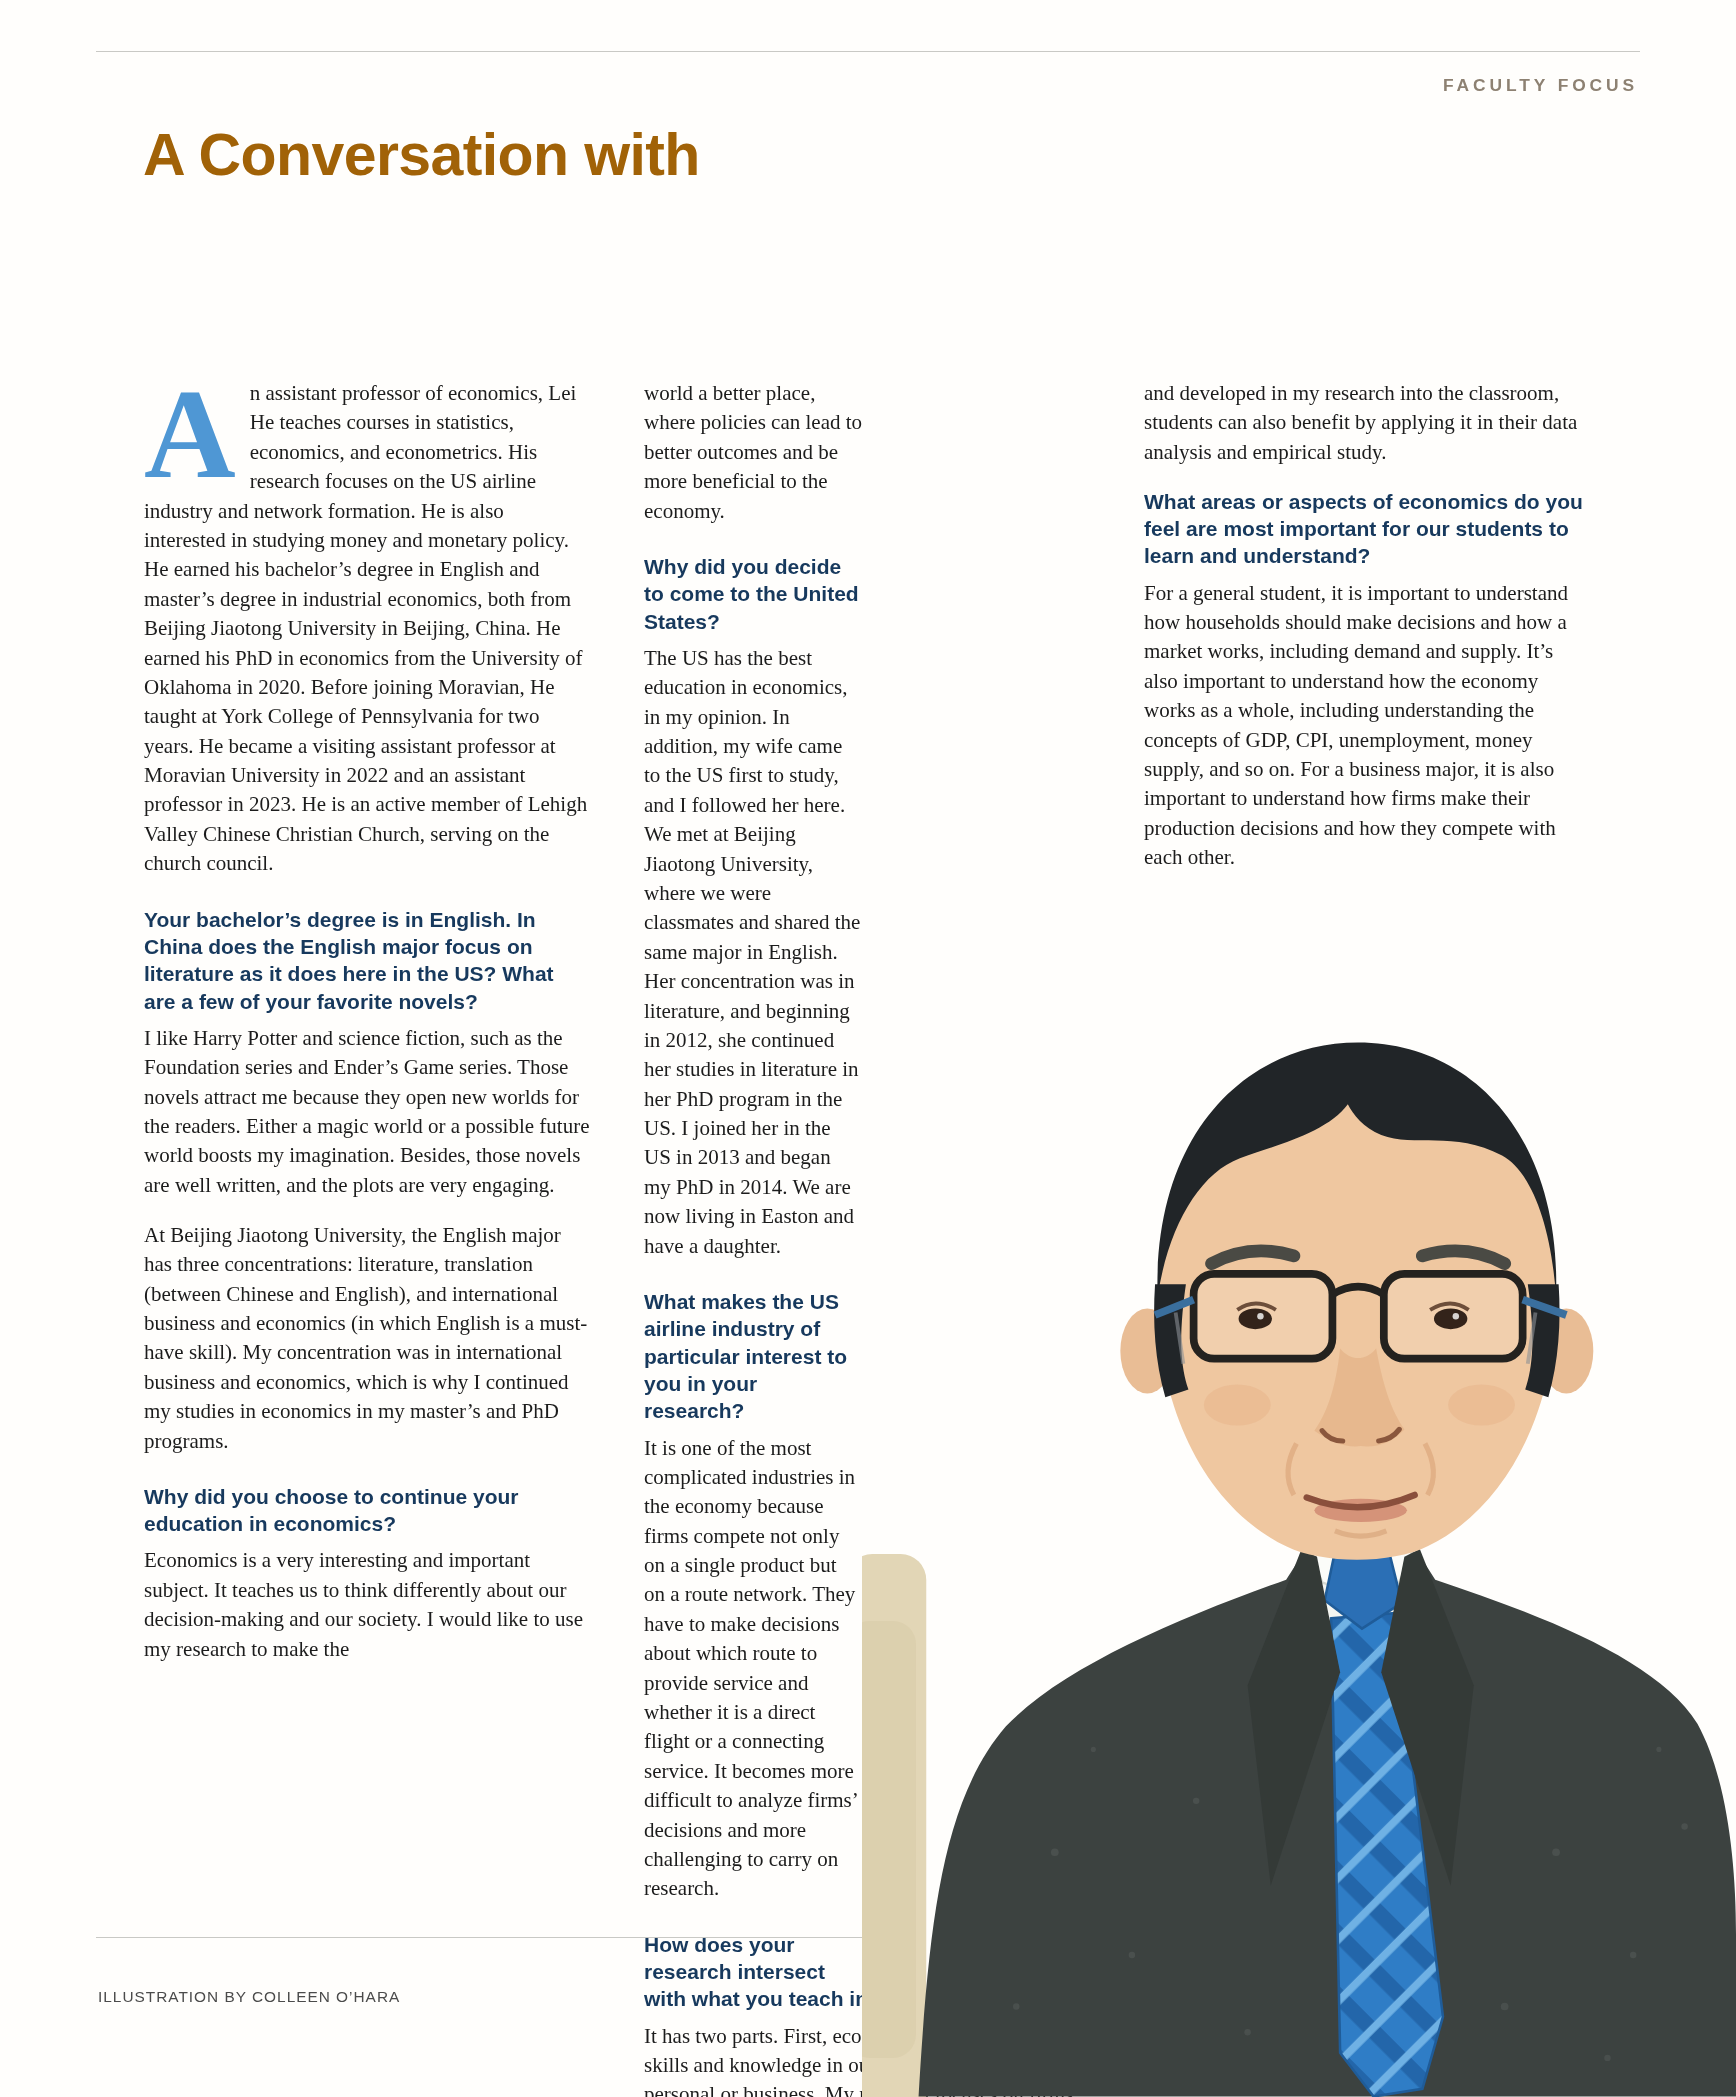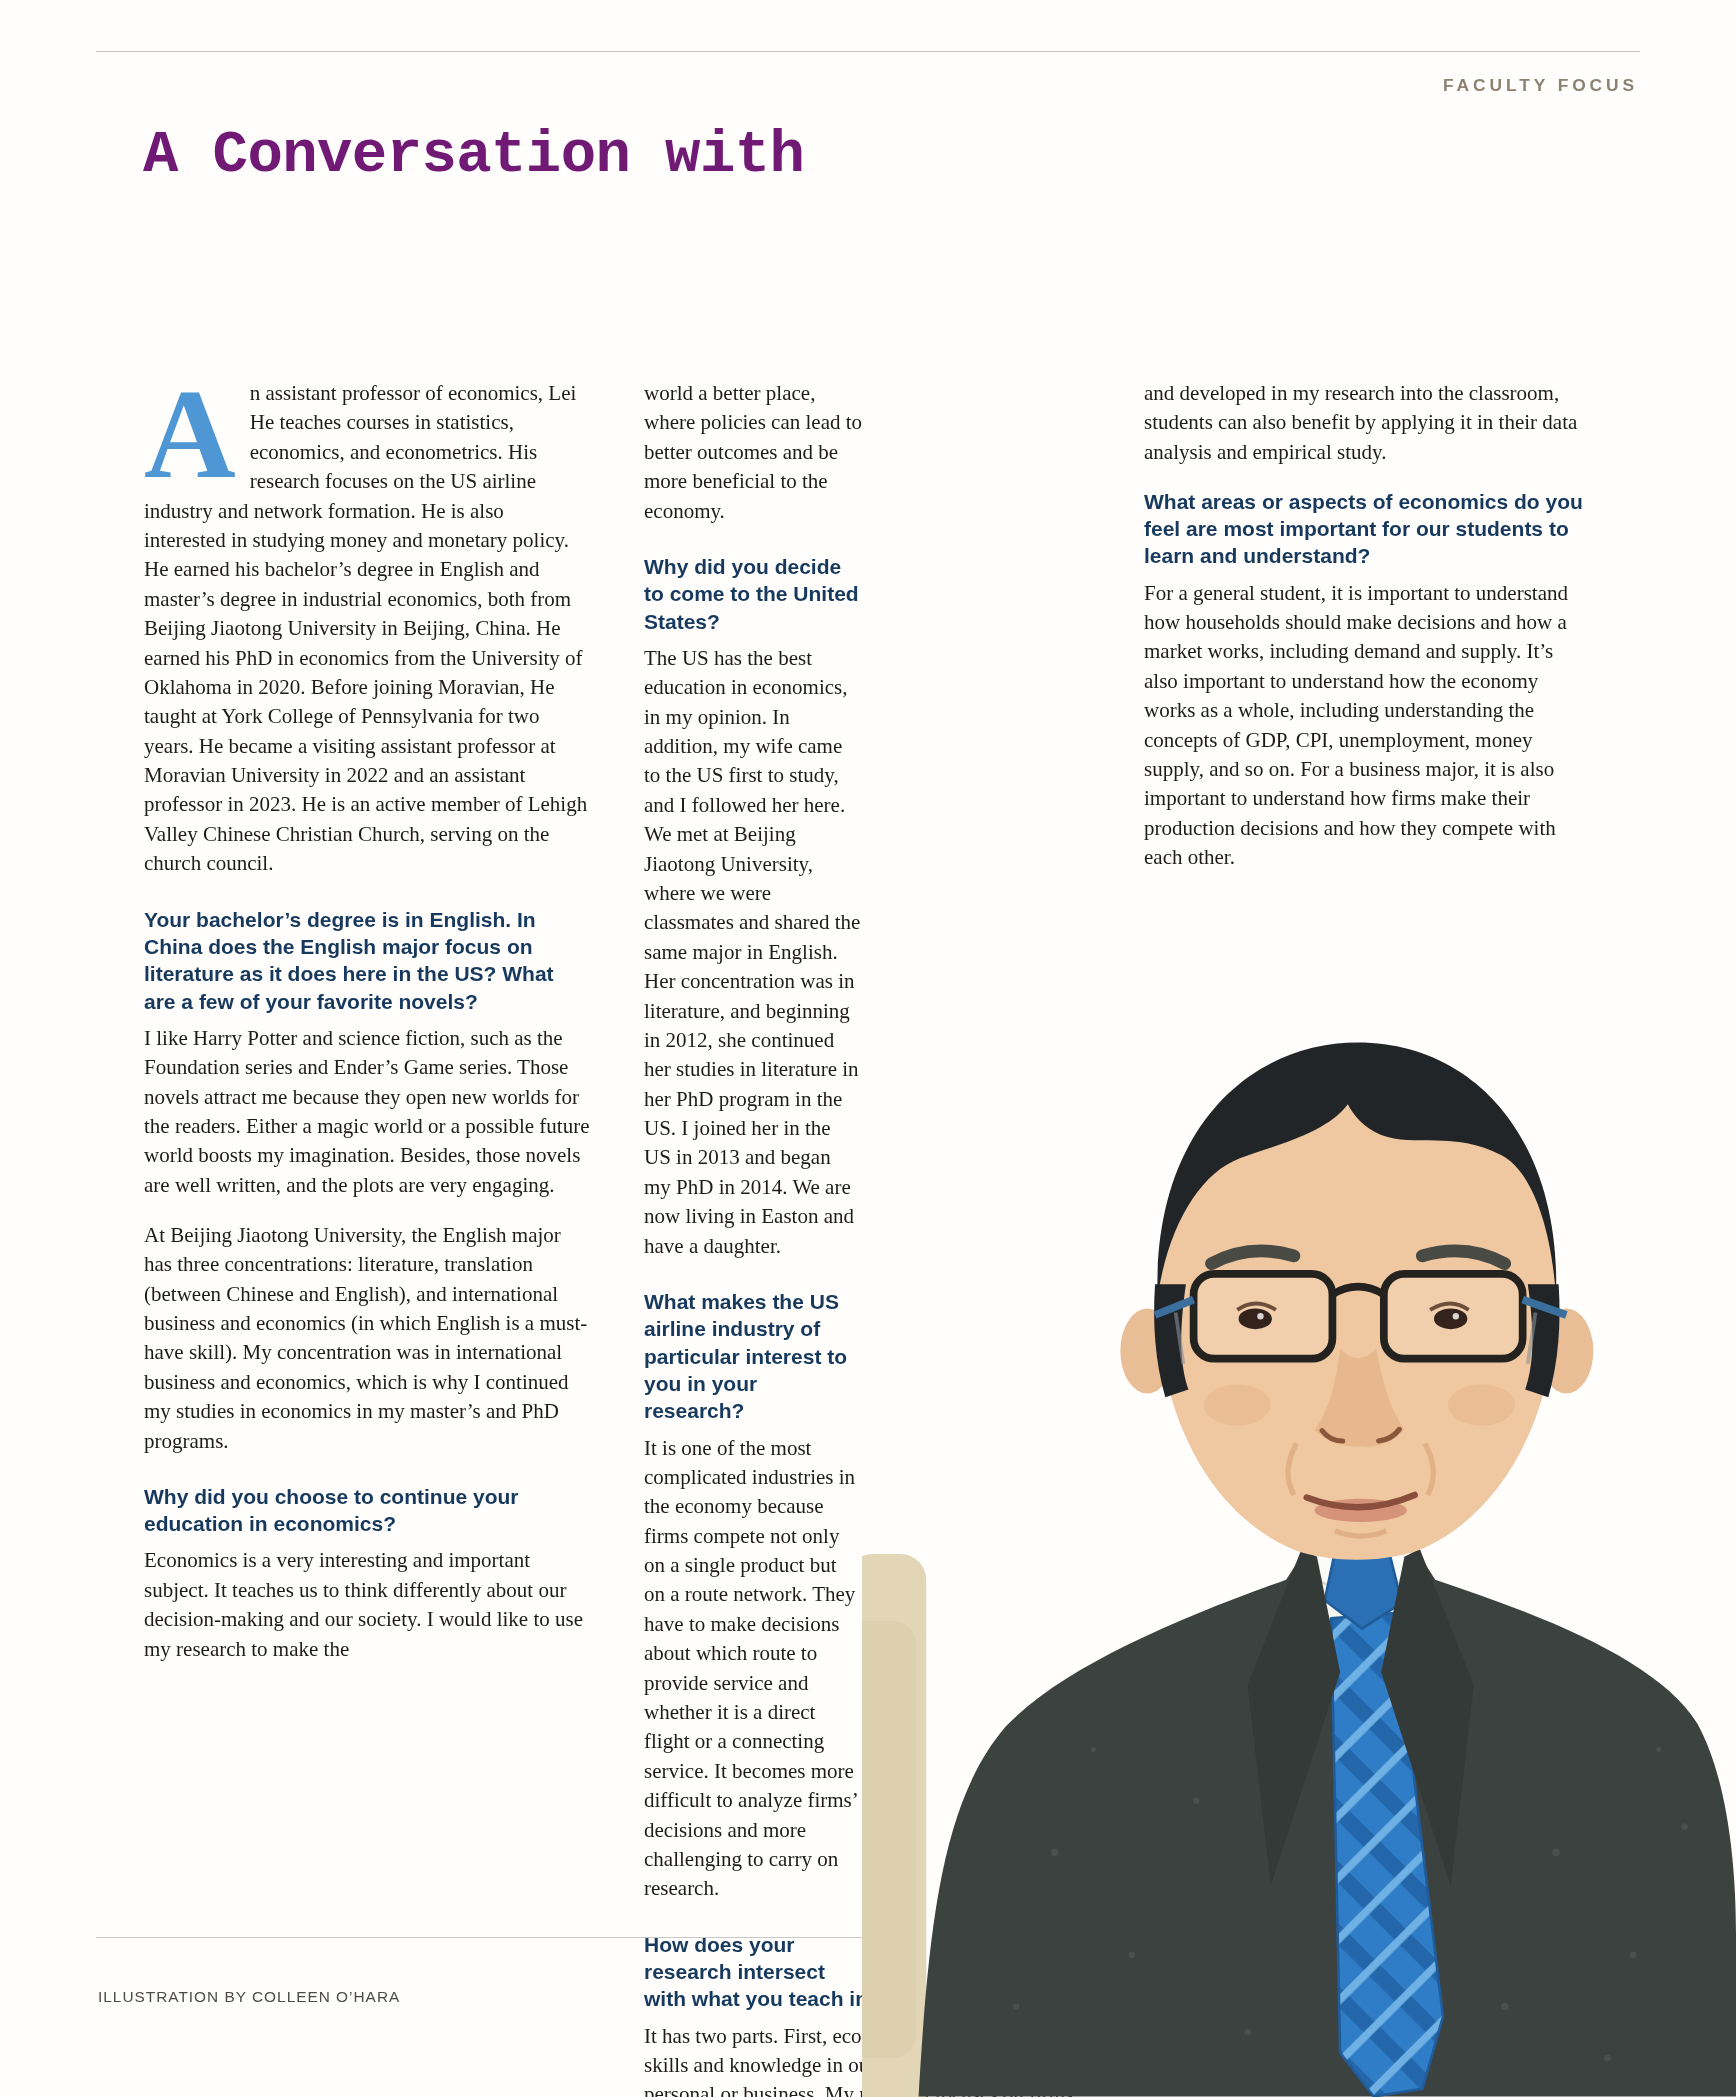--- a/index.html
+++ b/index.html
@@ -27,25 +27,25 @@
     font-family: "Liberation Sans", sans-serif;
     font-weight: 700;
     font-size: 17.4px;
     letter-spacing: 3.9px;
     color: #8d8172;
   }
 
   .title { position: absolute; left: 143px; top: 126px; margin: 0; }
   .title .t1 {
     display: block;
-    font-family: Liberation Mono, monospace;
+    font-family: Liberation Sans, sans-serif;
     font-weight: 700;
     font-size: 59px;
     letter-spacing: -0.6px;
-    color: #701a75;
+    color: #a16207;
     line-height: 1.0;
   }
   .title .t2 {
     display: block;
     font-family: "Liberation Sans", sans-serif;
     font-weight: 700;
     font-size: 136px;
     letter-spacing: -1.9px;
     color: #124f9c;
     line-height: 0.95;

